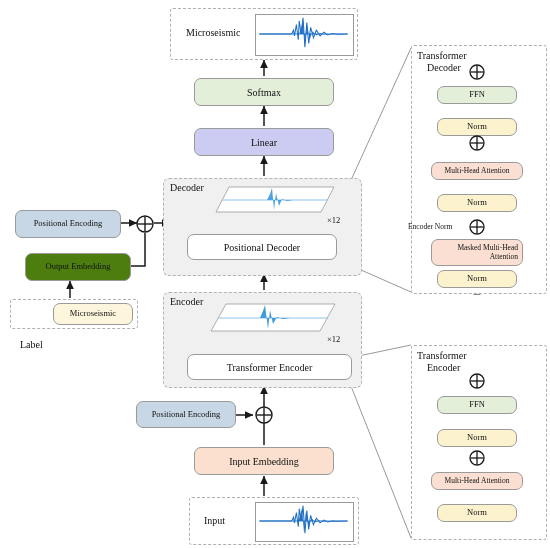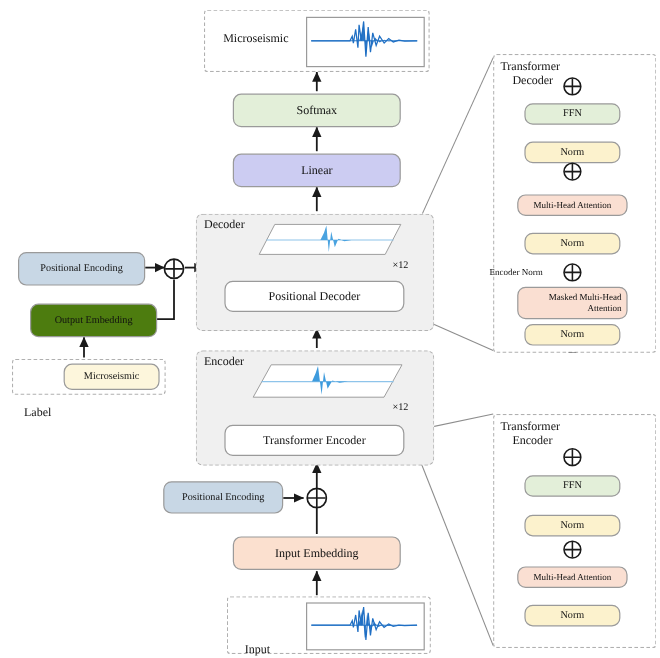--- a/index.html
+++ b/index.html
@@ -143,42 +143,42 @@
   <div class="graybox" style="position:absolute;left:163px;top:292px;width:197px;height:94px;"></div>
   <div class="lbl txt-md" style="left:170px;top:296px;">Encoder</div>
   <div class="lbl txt-sm" style="left:327px;top:334px;">×12</div>
   <div style="position:absolute;left:210px;top:303px;width:126px;height:29px;">
     <svg viewBox="0 0 126 29" width="126" height="29">
       <polygon points="16,1 125,1 110,28 1,28" fill="#ffffff" stroke="#9a9a9a" stroke-width="0.8"></polygon>
       <line x1="8" y1="15" x2="118" y2="15" stroke="#8ec4ea" stroke-width="1"></line>
       <path d="M50,15 L53,8 L55,2 L58,26 L60,7 L63,21 L67,14 L73,16 L80,15 L50,15 Z" fill="#3e9bdd"></path>
     </svg>
   </div>
-  <div class="node rbox txt-md" style="left:187px;top:354px;width:150px;height:26px;background:#ffffff;">
+  <div class="node rbox txt-md" style="left:187px;top:354px;width:165px;height:26px;background:#ffffff;">
     <span>Transformer Encoder</span>
   </div>
 
   <div class="node rbox txt-md" style="left:136px;top:401px;width:100px;height:27px;background:#c8d7e5;">
     <span class="txt-sm">Positional Encoding</span>
   </div>
 
   <div style="position:absolute;left:255px;top:406px;width:18px;height:18px;">
     <svg viewBox="0 0 18 18" width="18" height="18">
       <circle cx="9" cy="9" r="8" fill="#ffffff" stroke="#1a1a1a" stroke-width="1.4"></circle>
       <line x1="9" y1="1.6" x2="9" y2="16.4" stroke="#1a1a1a" stroke-width="1.4"></line>
       <line x1="1.6" y1="9" x2="16.4" y2="9" stroke="#1a1a1a" stroke-width="1.4"></line>
     </svg>
   </div>
 
   <div class="node rbox txt-md" style="left:194px;top:447px;width:140px;height:28px;background:#fbe0cf;">
     <span>Input Embedding</span>
   </div>
 
   <div class="node dashbox" style="left:189px;top:497px;width:170px;height:48px;"></div>
-  <div class="lbl txt-md" style="left:204px;top:515px;margin-top:21px;">Input</div>
+  <div class="lbl txt-md" style="left:204px;top:515px;">Input</div>
   <div class="plainbox" style="position:absolute;left:255px;top:502px;width:97px;height:38px;">
     <svg viewBox="0 0 97 38" width="95" height="36">
       <line x1="2" y1="19" x2="95" y2="19" stroke="#2d7dc9" stroke-width="1"></line>
       <path d="M2,19 L36,19 L38,15 L39,21 L41,10 L43,25 L44,6 L46,19 L48,3 L50,32 L52,8 L54,28 L56,13 L59,23 L62,16 L66,21 L70,18 L74,20 L79,19 L84,19.3 L95,19" fill="none" stroke="#1f6fc4" stroke-width="1.1"></path>
       <path d="M43,19 L45,13 L47,5 L49,31 L51,9 L54,25 L57,16 L61,20.5 L65,18.5 L70,19.6 L74,19 L43,19 Z" fill="#1f6fc4" opacity="0.95"></path>
     </svg>
   </div>
 
   <div class="node rbox txt-md" style="left:15px;top:210px;width:106px;height:28px;background:#c8d7e5;">
     <span class="txt-sm">Positional Encoding</span>

